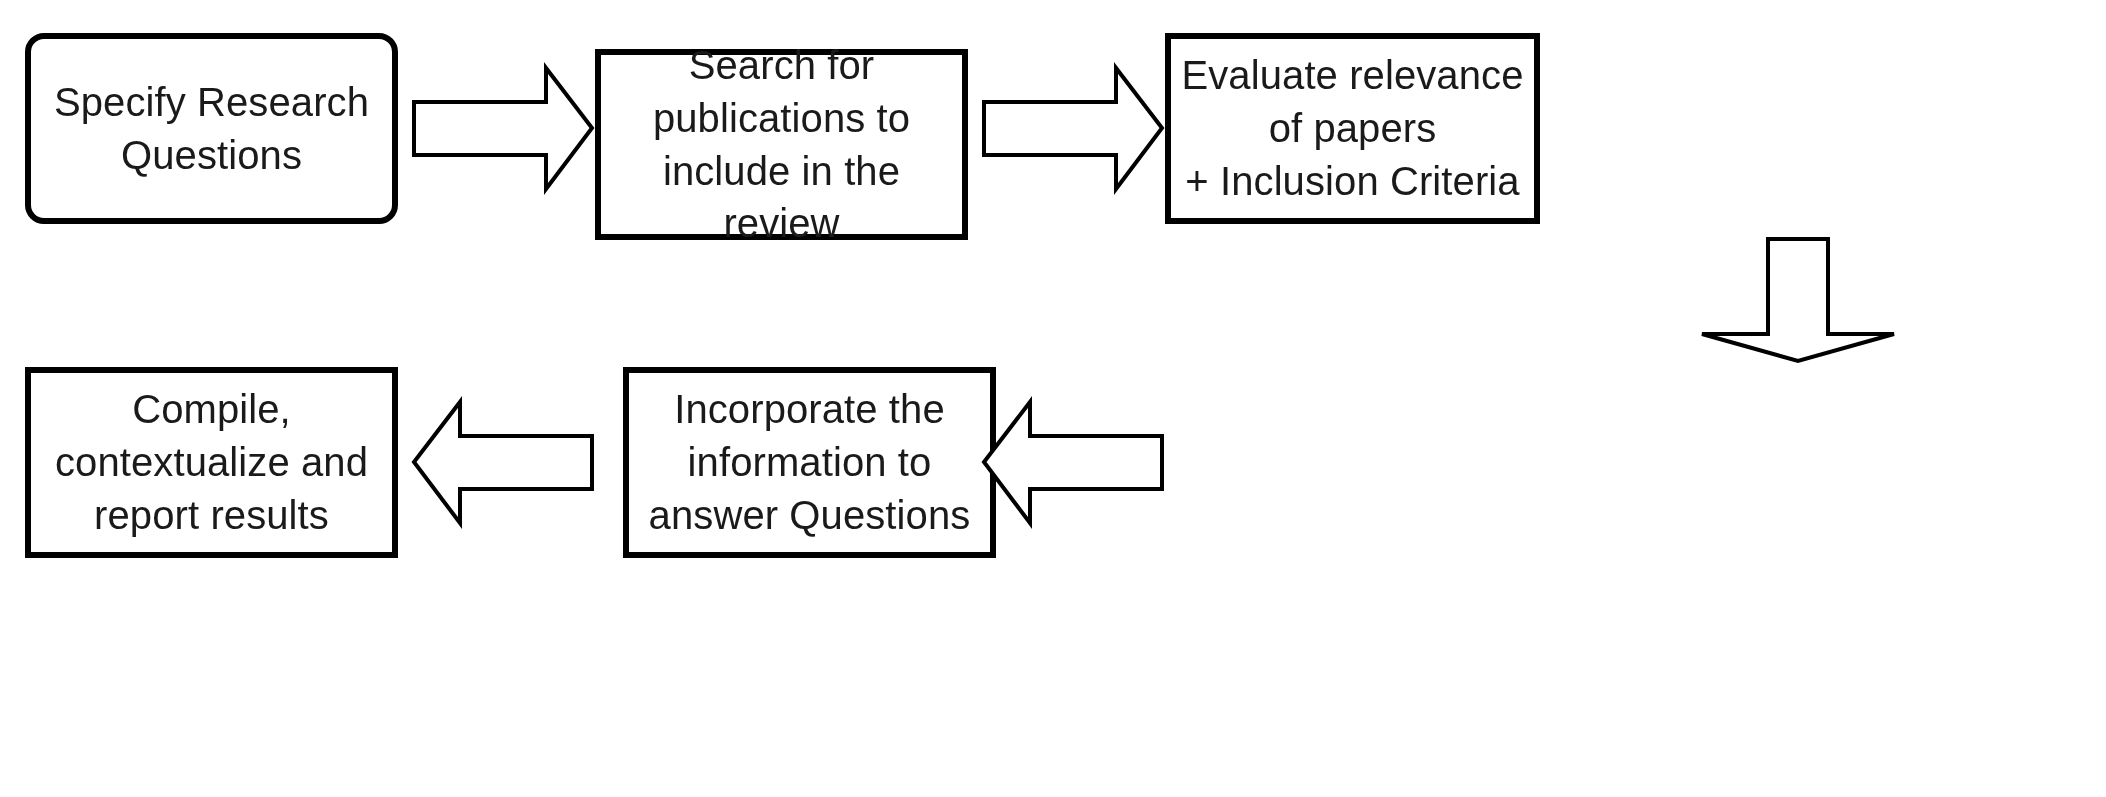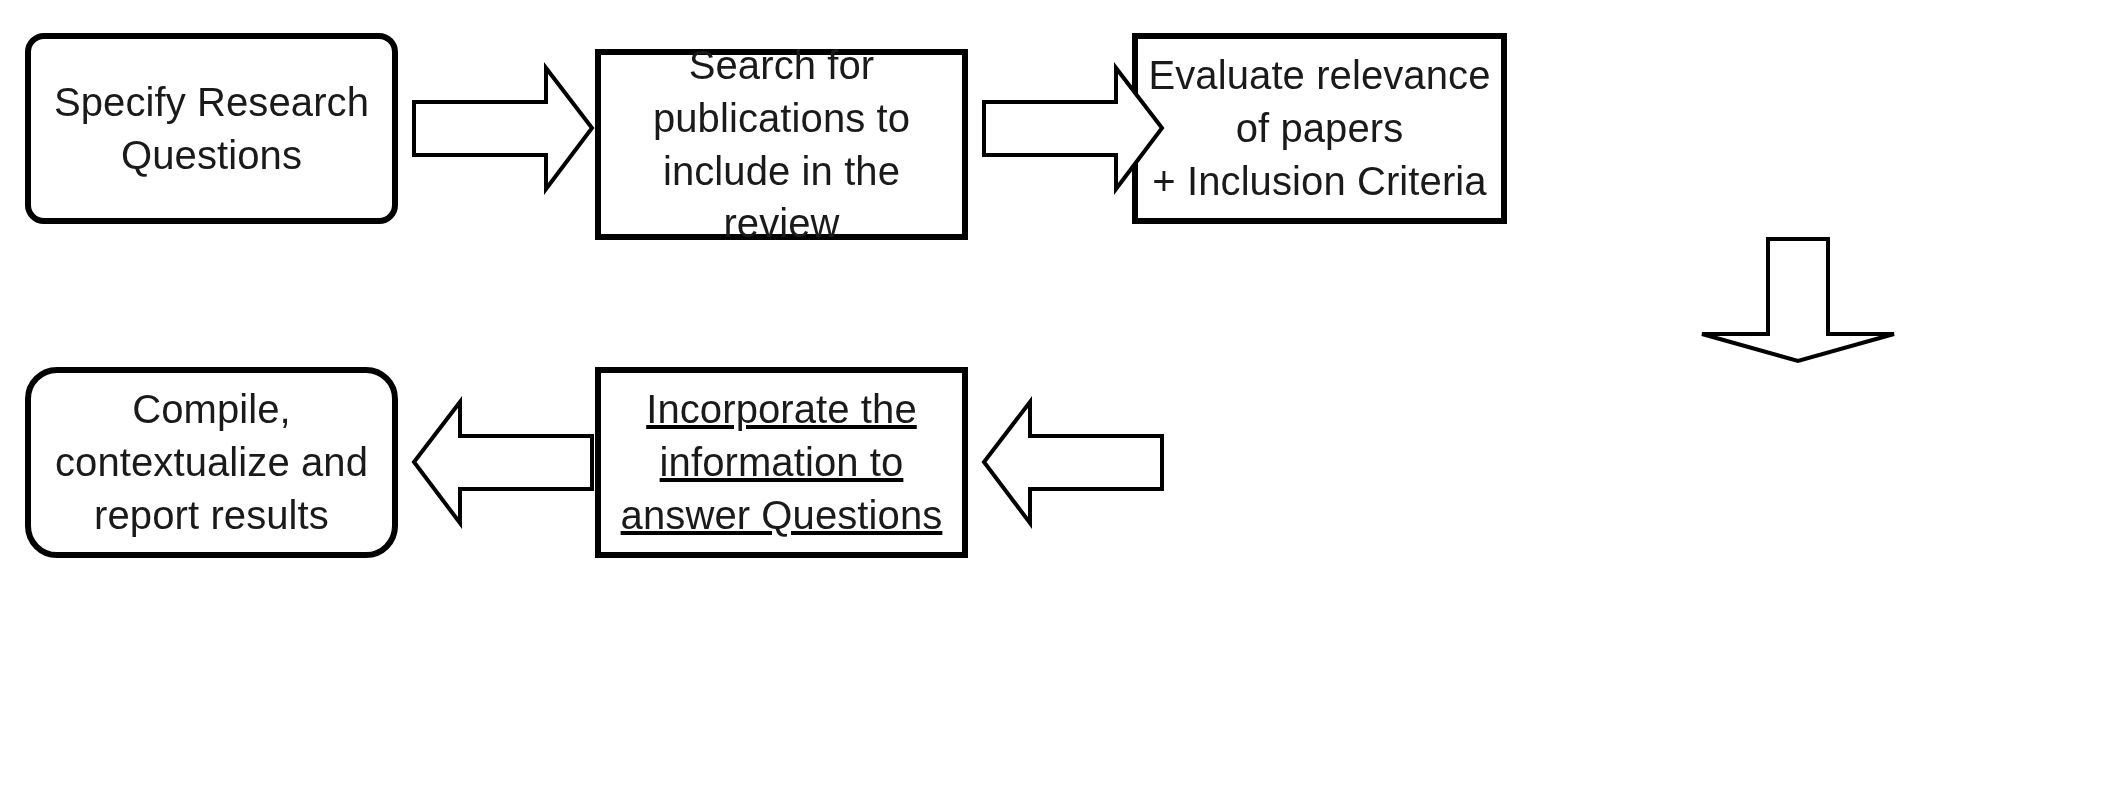--- a/index.html
+++ b/index.html
@@ -58,33 +58,33 @@
     <div class="node-label">Specify Research
 Questions</div>
   </div>
 
   <div class="node" style="left:595px; top:33px; width:373px; height:191px;margin-top:16px;">
     <div class="node-label">Search for
 publications to
 include in the review</div>
   </div>
 
-  <div class="node" style="left:1132px; top:33px; width:375px; height:191px;">
+  <div class="node" style="left:1165px; top:33px; width:375px; height:191px;">
     <div class="node-label">Evaluate relevance
 of papers
 + Inclusion Criteria</div>
   </div>
 
-  <div class="node" style="left:25px; top:367px; width:373px; height:191px;border-radius:32px;">
+  <div class="node" style="left:25px; top:367px; width:373px; height:191px;">
     <div class="node-label">Compile,
 contextualize and
 report results</div>
   </div>
 
-  <div class="node" style="left:595px; top:367px; width:373px; height:191px;text-decoration:underline;">
+  <div class="node" style="left:623px; top:367px; width:373px; height:191px;">
     <div class="node-label">Incorporate the
 information to
 answer Questions</div>
   </div>
 
 
   <div class="connector" style="left:412px; top:66px; width:182px; height:125px;">
     <svg width="182" height="125" viewBox="0 0 182 125" aria-hidden="true">
       <polygon class="arrow-shape" points="2,36 134,36 134,2 180,62 134,123 134,89 2,89"></polygon>
     </svg>

